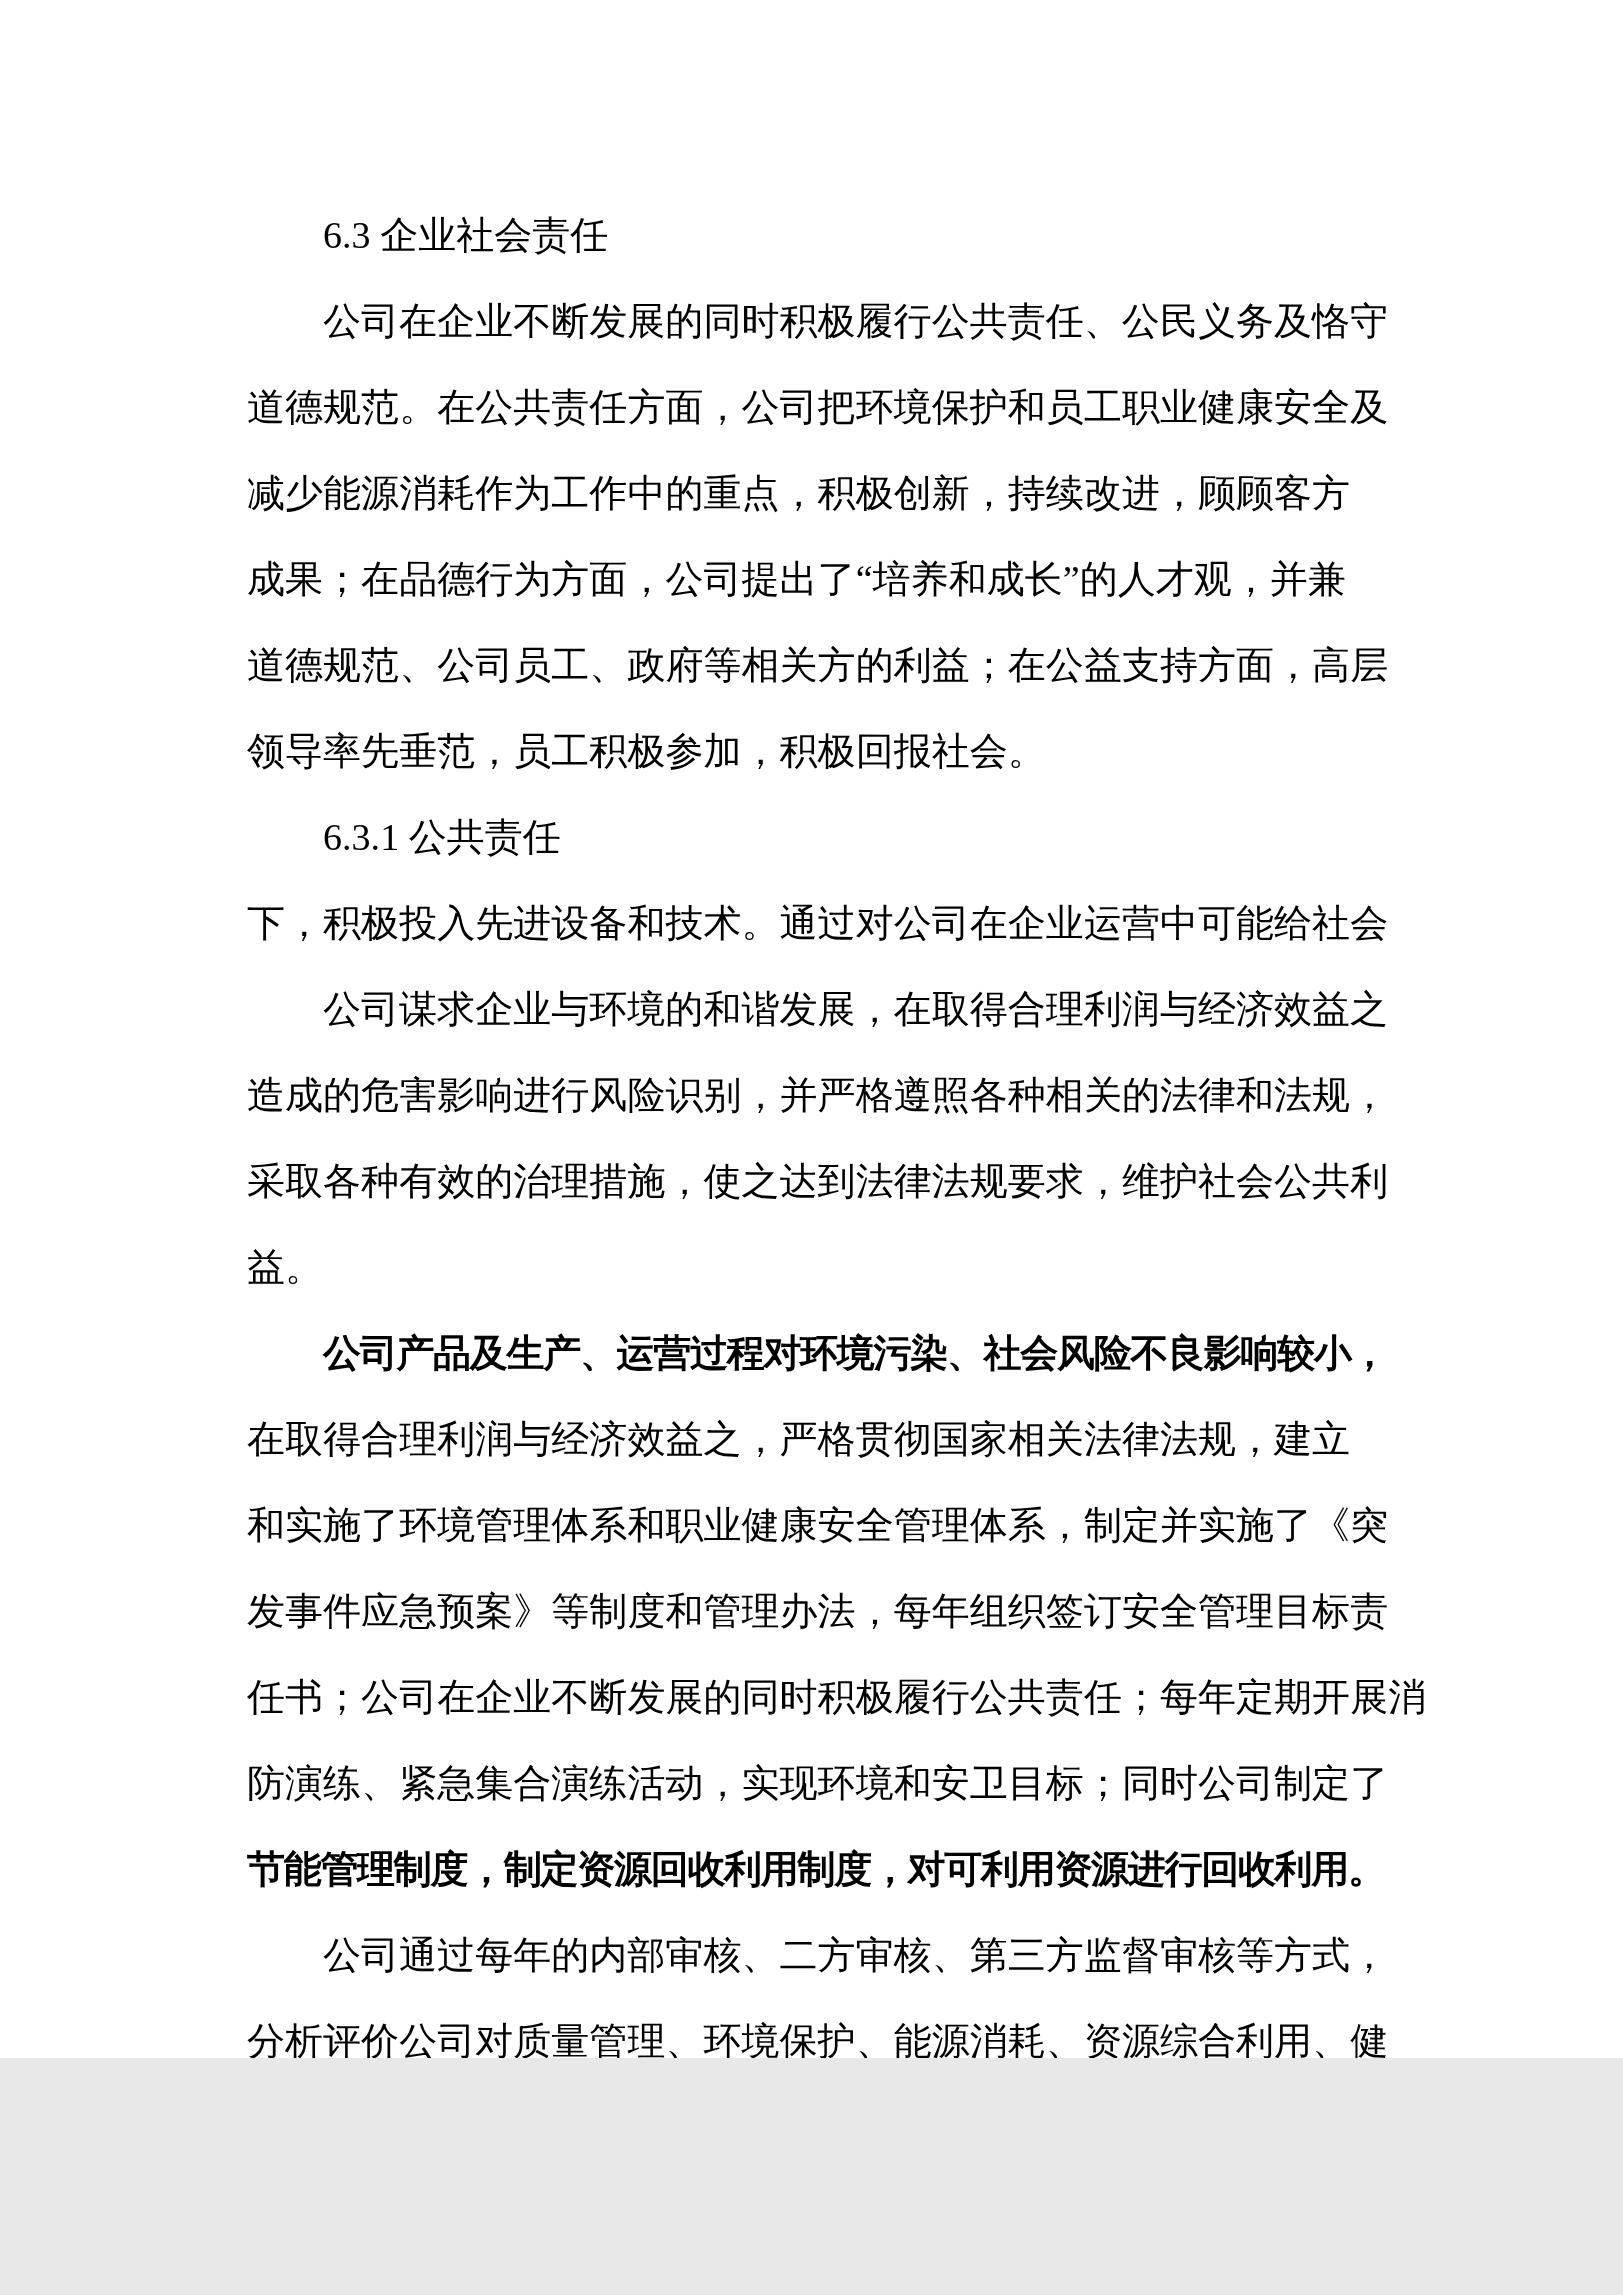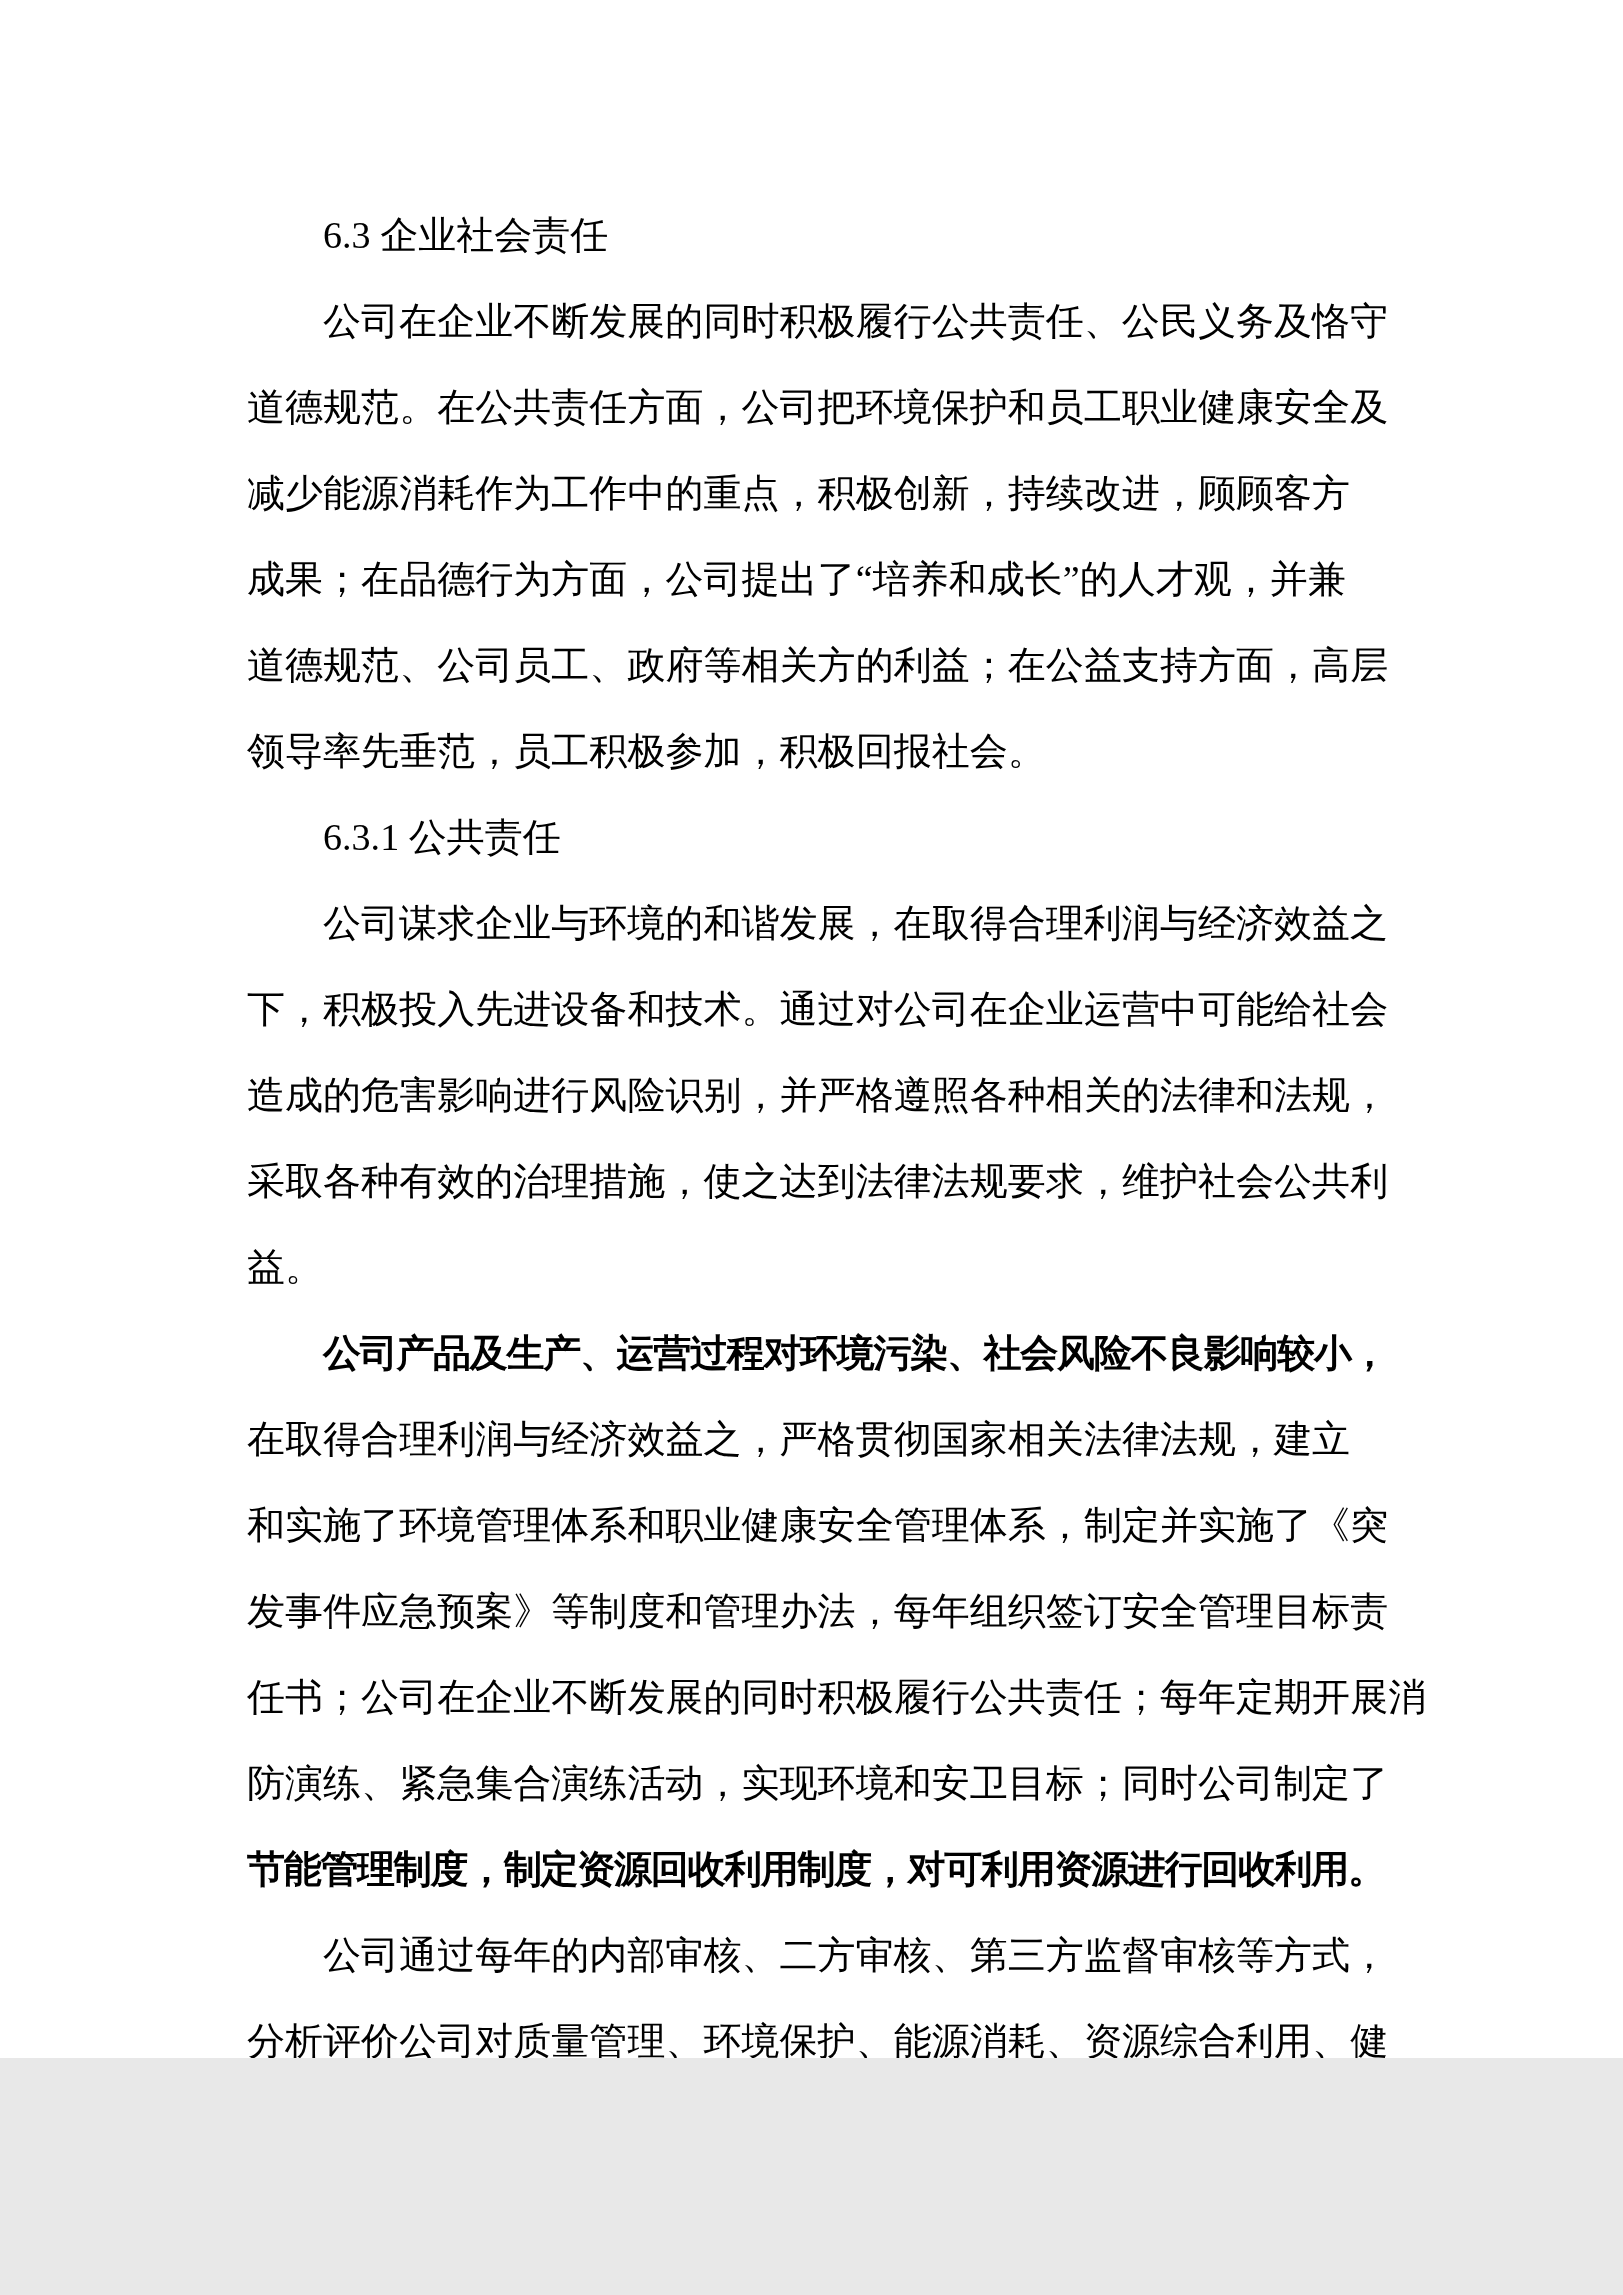--- a/index.html
+++ b/index.html
@@ -49,22 +49,22 @@
 
     <div class="line indent">公司在企业不断发展的同时积极履行公共责任、公民义务及恪守</div>
     <div class="line">道德规范。在公共责任方面，公司把环境保护和员工职业健康安全及</div>
     <div class="line">减少能源消耗作为工作中的重点，积极创新，持续改进，顾顾客方</div>
     <div class="line">成果；在品德行为方面，公司提出了“培养和成长”的人才观，并兼</div>
     <div class="line">道德规范、公司员工、政府等相关方的利益；在公益支持方面，高层</div>
     <div class="line">领导率先垂范，员工积极参加，积极回报社会。</div>
 
     <div class="line indent">6.3.1 公共责任</div>
 
+    <div class="line">下，积极投入先进设备和技术。通过对公司在企业运营中可能给社会</div>
     <div class="line indent">公司谋求企业与环境的和谐发展，在取得合理利润与经济效益之</div>
-    <div class="line">下，积极投入先进设备和技术。通过对公司在企业运营中可能给社会</div>
     <div class="line">造成的危害影响进行风险识别，并严格遵照各种相关的法律和法规，</div>
     <div class="line">采取各种有效的治理措施，使之达到法律法规要求，维护社会公共利</div>
     <div class="line">益。</div>
 
     <div class="line indent tight">公司产品及生产、运营过程对环境污染、社会风险不良影响较小，</div>
     <div class="line">在取得合理利润与经济效益之，严格贯彻国家相关法律法规，建立</div>
     <div class="line">和实施了环境管理体系和职业健康安全管理体系，制定并实施了《突</div>
     <div class="line">发事件应急预案》等制度和管理办法，每年组织签订安全管理目标责</div>
     <div class="line">任书；公司在企业不断发展的同时积极履行公共责任；每年定期开展消</div>
     <div class="line">防演练、紧急集合演练活动，实现环境和安卫目标；同时公司制定了</div>

